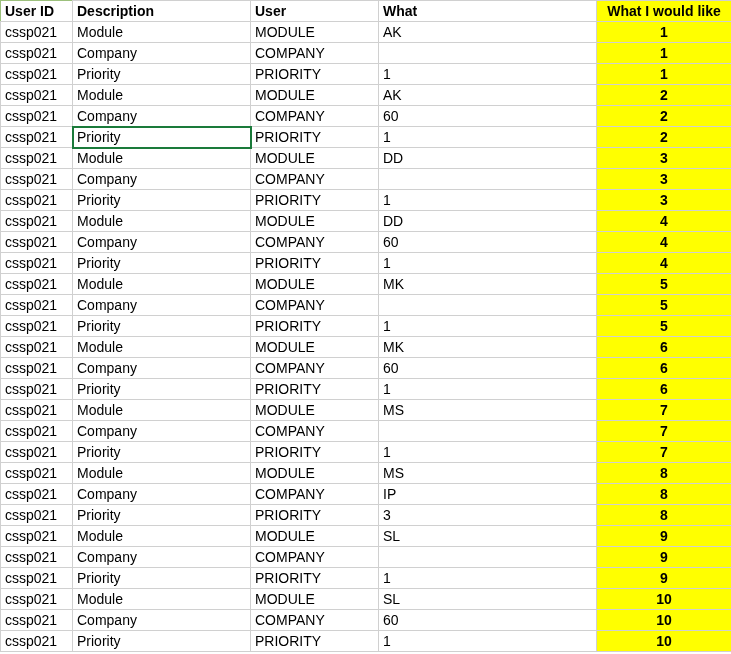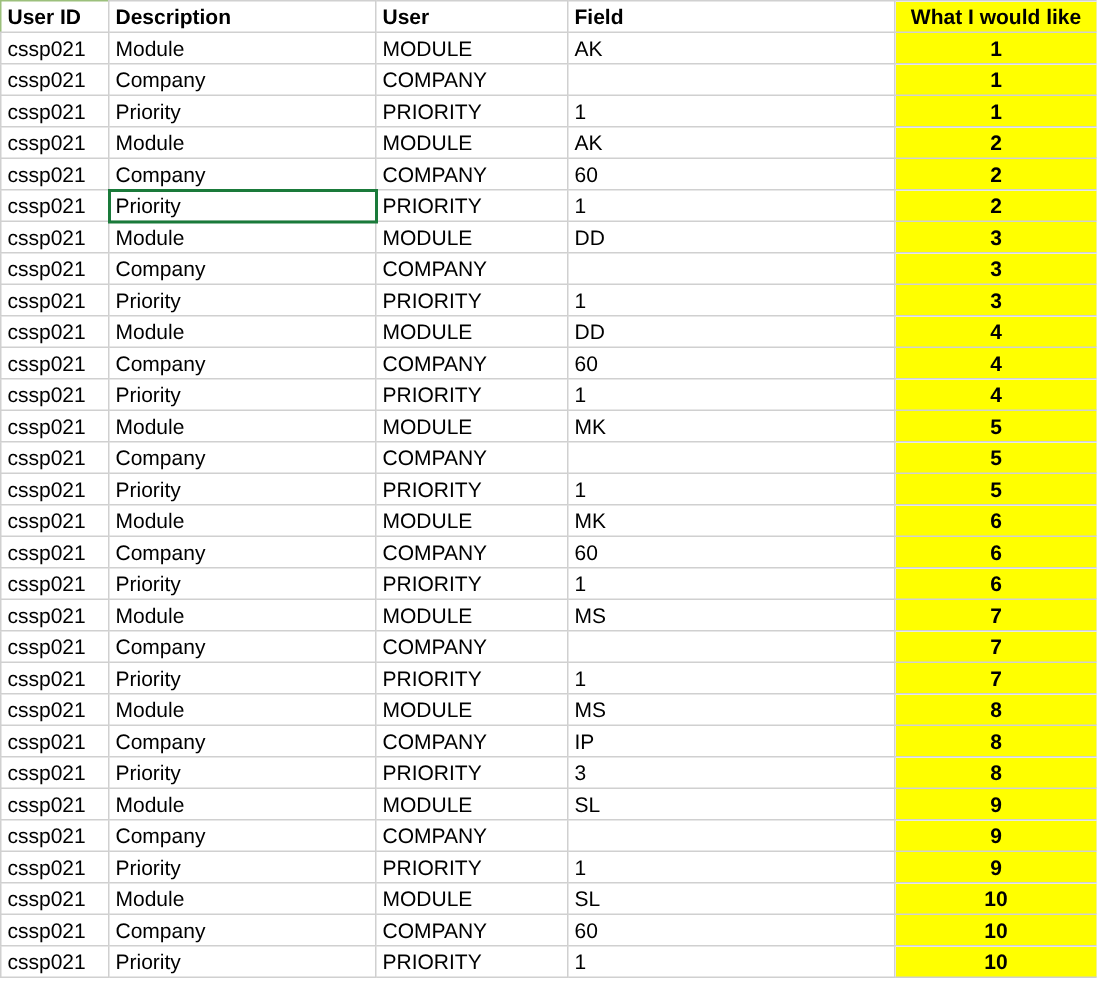--- a/index.html
+++ b/index.html
@@ -67,21 +67,21 @@
       <col class="c-desc">
       <col class="c-field">
       <col class="c-value">
       <col class="c-what">
   </colgroup>
   <thead>
     <tr>
       <th>User ID</th>
       <th>Description</th>
       <th>User</th>
-      <th>Field</th>
+      <th>What</th>
       <th class="header-what">What I would like</th>
     </tr>
   </thead>
   <tbody id="tbody">
       <tr>
         <td>cssp021</td>
         <td>Module</td>
         <td>MODULE</td>
         <td>AK</td>
         <td class="cell-what">1</td>

